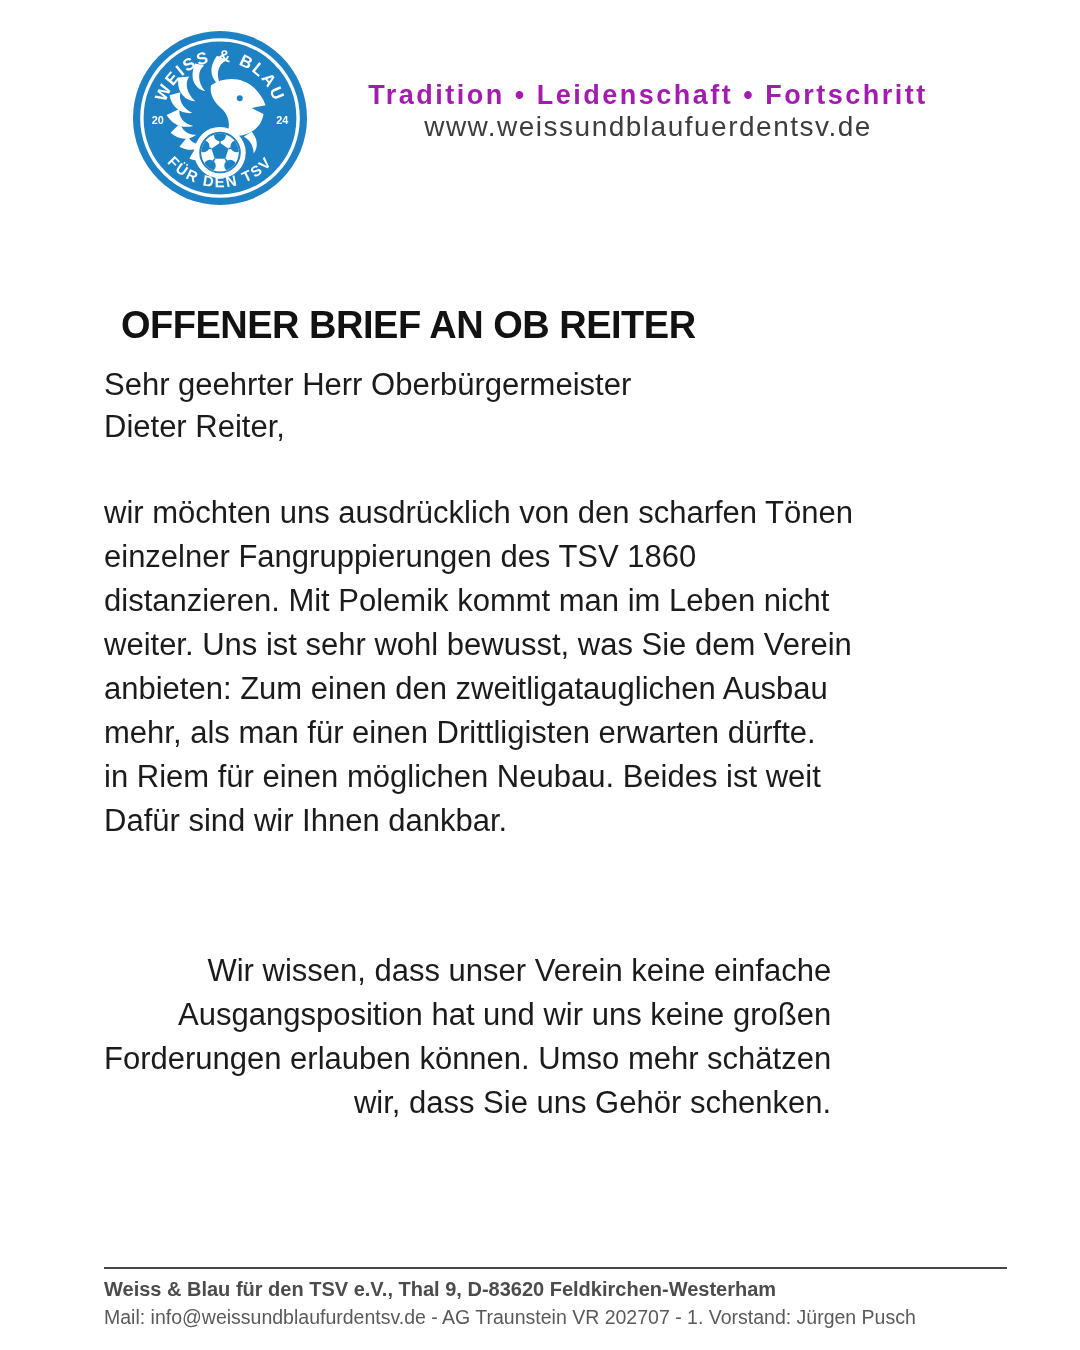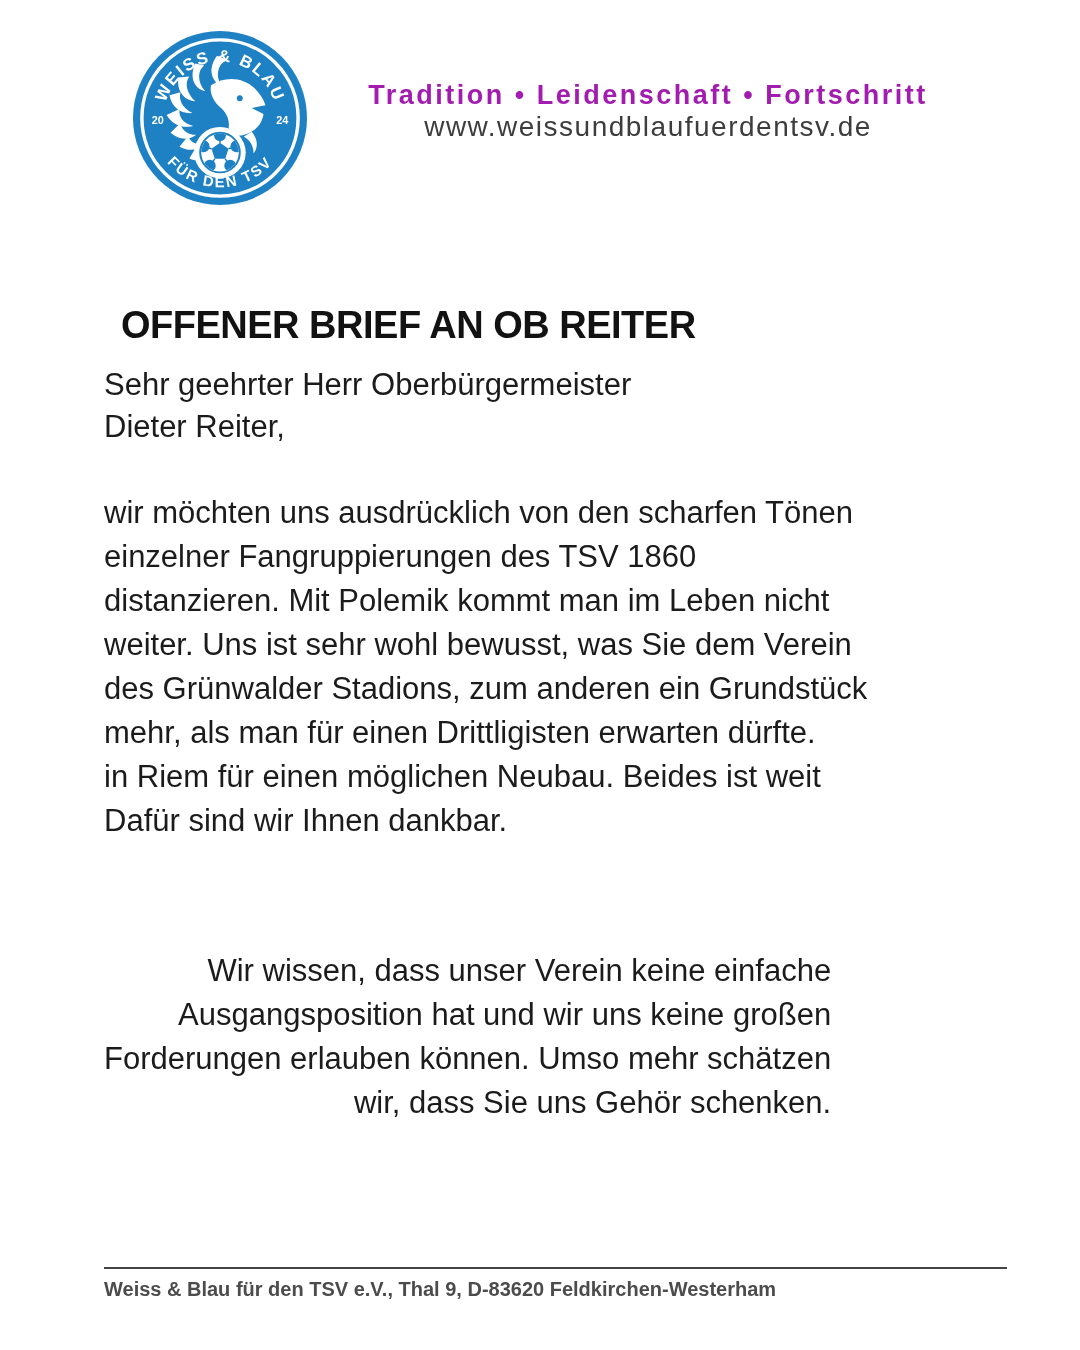--- a/index.html
+++ b/index.html
@@ -181,29 +181,30 @@
   <div class="textblock salutation">
     <div class="line">Sehr geehrter Herr Oberbürgermeister</div>
     <div class="line">Dieter Reiter,</div>
   </div>
 
   <div class="textblock para1">
     <div class="line">wir möchten uns ausdrücklich von den scharfen Tönen</div>
     <div class="line">einzelner Fangruppierungen des TSV 1860</div>
     <div class="line">distanzieren. Mit Polemik kommt man im Leben nicht</div>
     <div class="line">weiter. Uns ist sehr wohl bewusst, was Sie dem Verein</div>
-    <div class="line">des Grünwalder Stadions, zum anderen ein Grundstück</div>
+    <div class="line">anbieten: Zum einen den zweitligatauglichen Ausbau</div>
     <div class="line">mehr, als man für einen Drittligisten erwarten dürfte.</div>
     <div class="line">in Riem für einen möglichen Neubau. Beides ist weit</div>
     <div class="line">Dafür sind wir Ihnen dankbar.</div>
   </div>
 
   <div class="textblock para2">
     <div class="line">Wir wissen, dass unser Verein keine einfache</div>
     <div class="line">Ausgangsposition hat und wir uns keine großen</div>
     <div class="line">Forderungen erlauben können. Umso mehr schätzen</div>
     <div class="line">wir, dass Sie uns Gehör schenken.</div>
   </div>
 
   <div class="divider"></div>
   <div class="footer-line1">Weiss &amp; Blau für den TSV e.V., Thal 9, D-83620 Feldkirchen-Westerham</div>
+  <div class="footer-line2">Mail: info@weissundblaufurdentsv.de - AG Traunstein VR 202707 - 1. Vorstand: Jürgen Pusch</div>
 
 </div>
 
 </body></html>

